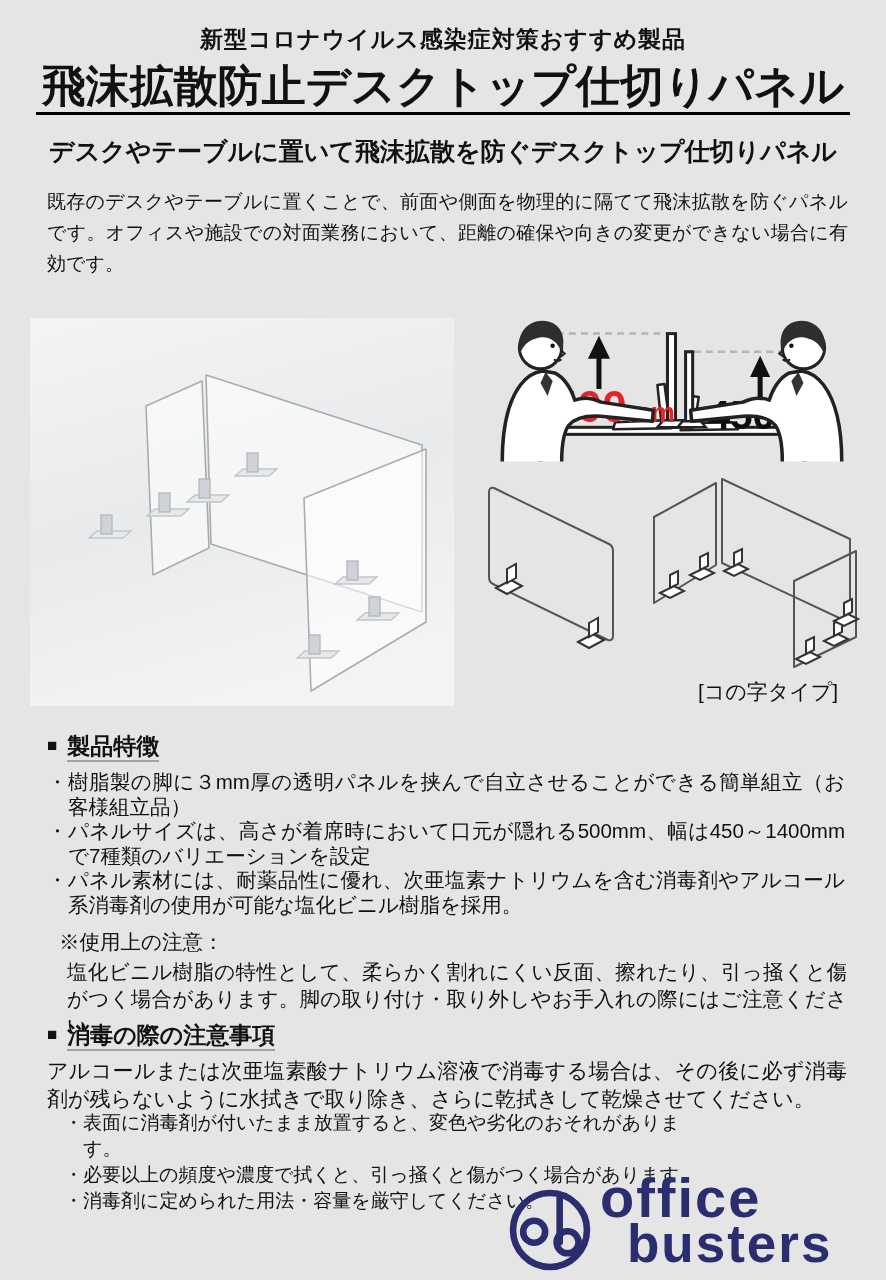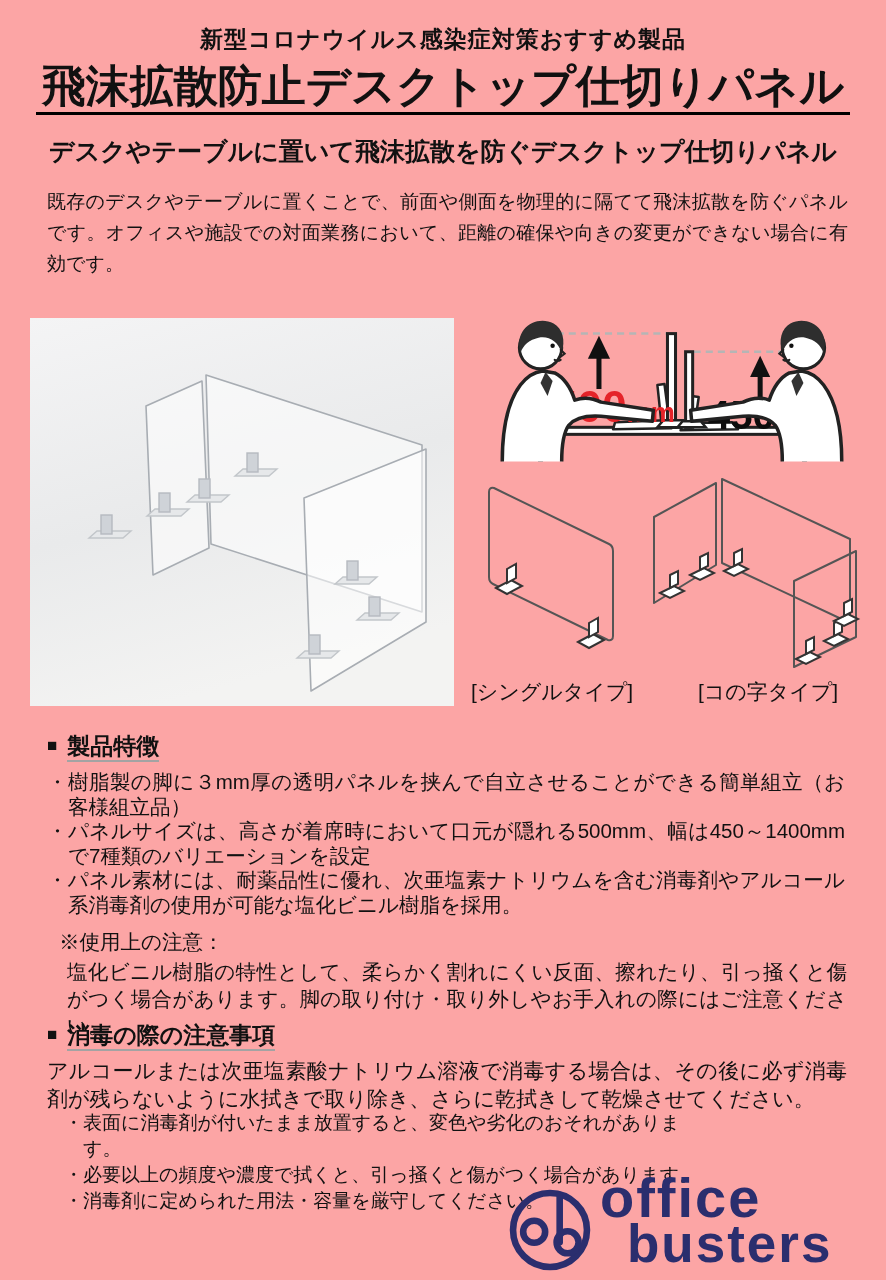--- a/index.html
+++ b/index.html
@@ -1,18 +1,18 @@
 <!DOCTYPE html>
 <html><head>
 <meta charset="utf-8">
 <style>
   * { margin:0; padding:0; box-sizing:border-box; }
   html,body { background:#fff; }
   .page {
-    position:relative; width:886px; height:1280px; background:#fca5a5;
+    position:relative; width:886px; height:1280px; background:#e5e5e5;
     font-family:"Liberation Sans", sans-serif; color:#111; overflow:hidden;
     margin:0 auto;
   }
   
   .header { position:absolute; top:24px; left:0; width:886px; text-align:center; }
   .kicker { font-size:23px; font-weight:600; letter-spacing:1px; }
   .title-wrap { margin-top:8px; }
   .main-title {
     display:inline-block; font-size:44px; font-weight:800; letter-spacing:0;
     border-bottom:3px solid #000; padding:0 6px 3px 6px; line-height:1.05;
@@ -175,21 +175,20 @@
         </g>
         <use href="#lfoot2" transform="translate(24,124)"></use>
         <use href="#lfoot2" transform="translate(54,106)"></use>
         <use href="#lfoot2" transform="translate(88,102)"></use>
         <use href="#lfoot2" transform="translate(160,190)"></use>
         <use href="#lfoot2" transform="translate(188,172)"></use>
         <use href="#lfoot2" transform="translate(198,152)"></use>
       </svg>
     </div>
 
-    <div class="caption single">[シングルタイプ]</div>
     <div class="caption ushape">[コの字タイプ]</div>
   </div>
 
   <div class="features">
     <div class="section-head">
       <span class="marker">■</span><span class="head-text">製品特徴</span>
     </div>
     <div class="feat-items">
       <div class="feat-item">・樹脂製の脚に３mm厚の透明パネルを挟んで自立させることができる簡単組立（お客様組立品）</div>
       <div class="feat-item">・パネルサイズは、高さが着席時において口元が隠れる500mm、幅は450～1400mm で7種類のバリエーションを設定</div>

